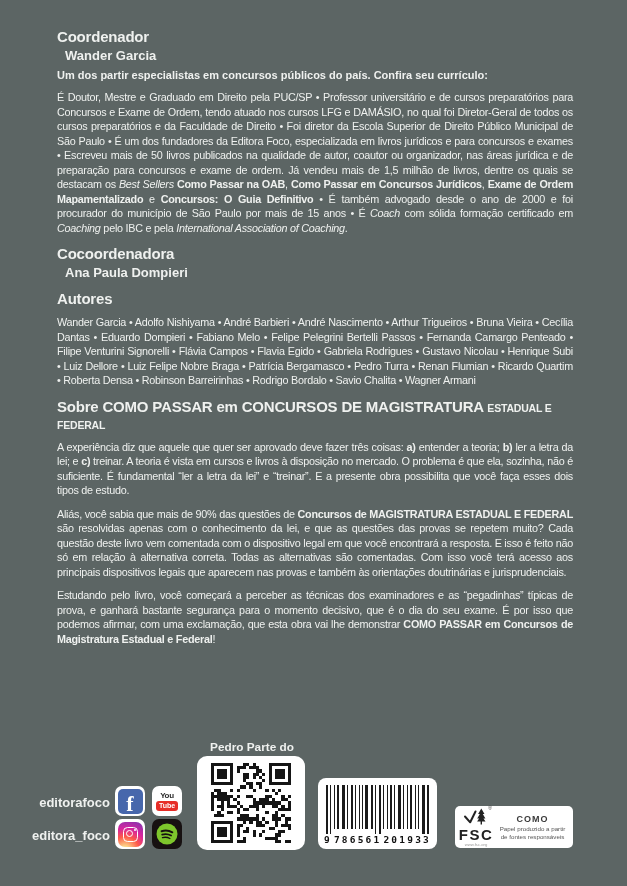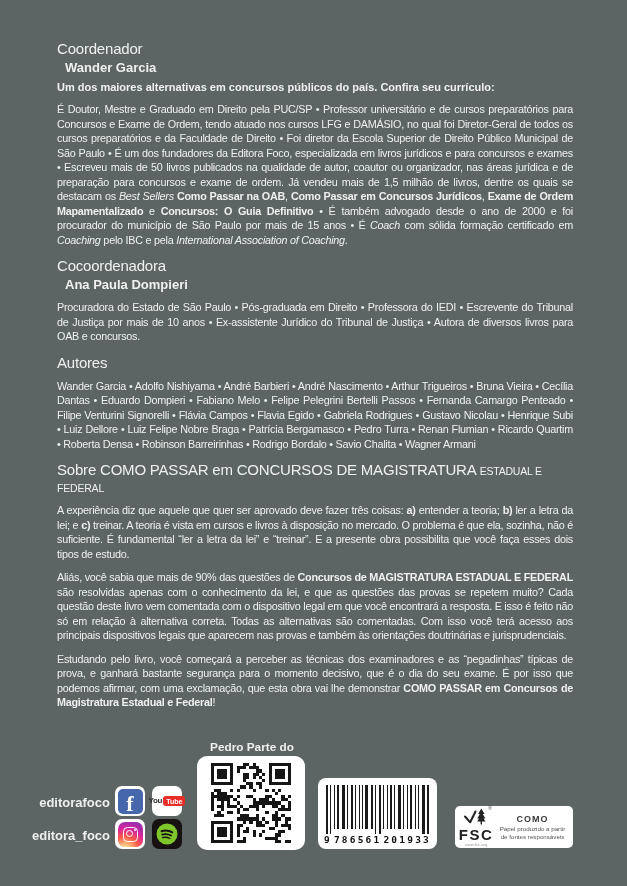--- a/index.html
+++ b/index.html
@@ -1,20 +1,20 @@
 <!DOCTYPE html>
 <html><head>
 <meta charset="utf-8">
 <style>
   html,body{margin:0;padding:0;background:#5c6564;}
   .page{position:relative;width:627px;height:886px;background:#5c6564;overflow:hidden;
         font-family:"Liberation Sans",sans-serif;color:#eff1ef;}
   
   .content{position:absolute;left:57px;top:28px;width:516px;text-align:justify;}
-  .sec-h{font-size:15px;font-weight:normal;letter-spacing:-0.2px;margin:12px 0 3px 0;text-align:left;}
+  .sec-h{font-size:15px;font-weight:bold;letter-spacing:-0.2px;margin:0 0 3px 0;text-align:left;}
   .sec-h.spaced{margin-top:10px;}
   .name{font-size:13px;font-weight:bold;margin:0 0 5px 8px;text-align:left;}
   .intro{font-size:11px;font-weight:bold;margin:0 0 3px 0;text-align:left;line-height:14px;}
   .body{font-size:10.8px;line-height:14.5px;letter-spacing:-0.25px;margin:8px 0 10px 0;}
   .body.tight{margin-bottom:9px;}
   .sobre-suffix{font-size:10.5px;}
   .b{font-weight:bold;}
   .i{font-style:italic;}
   
   .follow-heading{position:absolute;left:40px;top:740px;width:160px;text-align:center;
@@ -22,21 +22,21 @@
   .read-heading{position:absolute;left:195px;top:740px;width:114px;text-align:center;
     font-size:11.8px;font-weight:bold;}
   .social-label{position:absolute;font-size:13px;font-weight:bold;text-align:right;}
   .social-label.r1{left:28px;top:795px;width:82px;}
   .social-label.r2{left:24px;top:828px;width:86px;}
   .icon-card{position:absolute;width:30px;height:30px;border-radius:7px;background:#fff;
     display:flex;align-items:center;justify-content:center;box-sizing:border-box;}
   .fb-inner{width:25px;height:25px;border-radius:5px;background:#4767ac;color:#fff;
     display:flex;align-items:flex-end;justify-content:center;overflow:hidden;
     font-family:"Liberation Serif",serif;font-weight:bold;font-size:22px;line-height:0.82;}
-  .yt-inner{display:flex;align-items:center;gap:1px;}
+  .yt-inner{display:flex;flex-direction:column;align-items:center;gap:1px;}
   .yt-top{font-size:8px;font-weight:bold;color:#2b2b2b;line-height:1;letter-spacing:-0.3px;}
   .yt-badge{background:#e62d27;color:#fff;font-size:7px;font-weight:bold;border-radius:3px;
     padding:1.5px 3px;line-height:1;}
   .ig-inner{width:25px;height:25px;border-radius:7px;position:relative;
     background:radial-gradient(circle at 28% 115%,#fdf497 0%,#fdf497 6%,#fd5949 42%,#d6249f 66%,#8134af 96%);
     display:flex;align-items:center;justify-content:center;}
   .ig-cam{width:15px;height:15px;border:1.7px solid #fff;border-radius:4.5px;position:relative;box-sizing:border-box;}
   .ig-lens{position:absolute;top:2.2px;left:2.2px;width:7px;height:7px;border:1.7px solid #fff;
     border-radius:50%;box-sizing:border-box;}
   .ig-dot{position:absolute;top:1px;right:1px;width:2px;height:2px;background:#fff;border-radius:50%;}
@@ -69,28 +69,27 @@
 </head>
 <body>
 
 <div class="page">
 
   <main class="content">
 
     <section>
       <h2 class="sec-h">Coordenador</h2>
       <h3 class="name">Wander Garcia</h3>
-      <p class="intro">Um dos maiores alternativas em concursos públicos do país. Confira seu currículo:</p>
+      <p class="intro">Um dos partir especialistas em concursos públicos do país. Confira seu currículo:</p>
       <p class="body"><span>É Doutor, Mestre e Graduado em Direito pela PUC/SP • Professor universitário e de cursos preparatórios para Concursos e Exame de Ordem, tendo atuado nos cursos LFG e DAMÁSIO, no qual foi Diretor-Geral de todos os cursos preparatórios e da Faculdade de Direito • Foi diretor da Escola Superior de Direito Público Municipal de São Paulo • É um dos fundadores da Editora Foco, especializada em livros jurídicos e para concursos e exames • Escreveu mais de 50 livros publicados na qualidade de autor, coautor ou organizador, nas áreas jurídica e de preparação para concursos e exame de ordem. Já vendeu mais de 1,5 milhão de livros, dentre os quais se destacam os </span><span class="i">Best Sellers</span><span> </span><span class="b">Como Passar na OAB</span><span>, </span><span class="b">Como Passar em Concursos Jurídicos</span><span>, </span><span class="b">Exame de Ordem Mapamentalizado</span><span> e </span><span class="b">Concursos: O Guia Definitivo</span><span> • É também advogado desde o ano de 2000 e foi procurador do município de São Paulo por mais de 15 anos • É </span><span class="i">Coach</span><span> com sólida formação certificado em </span><span class="i">Coaching</span><span> pelo IBC e pela </span><span class="i">International Association of Coaching</span><span>.</span></p>
     </section>
 
     <section>
       <h2 class="sec-h spaced">Cocoordenadora</h2>
       <h3 class="name">Ana Paula Dompieri</h3>
-      <p class="body">Procuradora do Estado de São Paulo • Pós-graduada em Direito • Professora do IEDI • Escrevente do Tribunal de Justiça por mais de 10 anos • Ex-assistente Jurídico do Tribunal de Justiça • Autora de diversos livros para OAB e concursos.</p>
     </section>
 
     <section>
       <h2 class="sec-h spaced">Autores</h2>
       <p class="body">Wander Garcia • Adolfo Nishiyama • André Barbieri • André Nascimento • Arthur Trigueiros • Bruna Vieira • Cecília Dantas • Eduardo Dompieri • Fabiano Melo • Felipe Pelegrini Bertelli Passos • Fernanda Camargo Penteado • Filipe Venturini Signorelli • Flávia Campos • Flavia Egido • Gabriela Rodrigues • Gustavo Nicolau • Henrique Subi • Luiz Dellore • Luiz Felipe Nobre Braga • Patrícia Bergamasco • Pedro Turra • Renan Flumian • Ricardo Quartim • Roberta Densa • Robinson Barreirinhas • Rodrigo Bordalo • Savio Chalita • Wagner Armani</p>
     </section>
 
     <section>
       <h2 class="sec-h spaced"><span>Sobre COMO PASSAR em CONCURSOS DE MAGISTRATURA</span> <span class="sobre-suffix">ESTADUAL E FEDERAL</span></h2>
       <p class="body tight"><span>A experiência diz que aquele que quer ser aprovado deve fazer três coisas: </span><span class="b">a)</span><span> entender a teoria; </span><span class="b">b)</span><span> ler a letra da lei; e </span><span class="b">c)</span><span> treinar. A teoria é vista em cursos e livros à disposição no mercado. O problema é que ela, sozinha, não é suficiente. É fundamental “ler a letra da lei” e “treinar”. E a presente obra possibilita que você faça esses dois tipos de estudo.</span></p>

